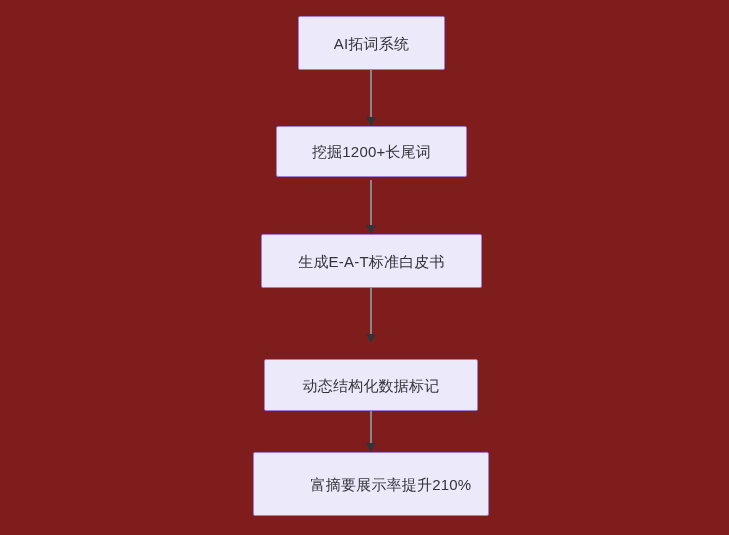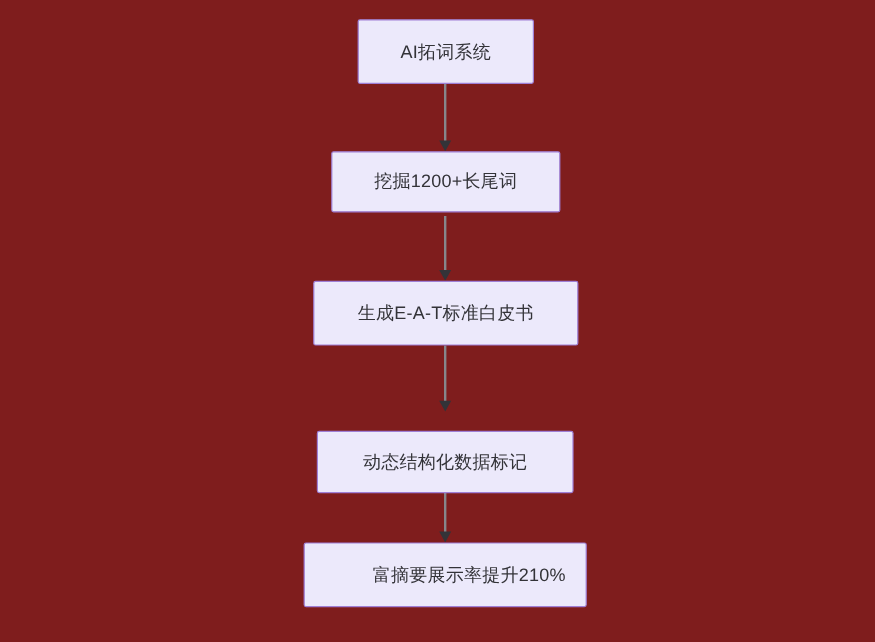--- a/index.html
+++ b/index.html
@@ -80,17 +80,17 @@
   </div>
 
   <div class="node" id="n3" style="left: 261px; top: 234px; width: 221px; height: 54px; background: rgb(236, 233, 251); border-color: rgb(159, 127, 214);">
     <span class="node-label" style="color: rgb(51, 51, 56);">生成E-A-T标准白皮书</span>
   </div>
 
   <div class="node" id="n4" style="left: 264px; top: 343px; width: 214px; height: 52px; background: rgb(236, 233, 251); border-color: rgb(159, 127, 214); margin-top: 16px;">
     <span class="node-label" style="color: rgb(51, 51, 56);">动态结构化数据标记</span>
   </div>
 
-  <div class="node" id="n5" style="left: 253px; top: 452px; width: 236px; height: 54px; background: rgb(236, 233, 251); border-color: rgb(159, 127, 214); padding-left: 40px;">
+  <div class="node" id="n5" style="left: 253px; top: 452px; width: 236px; height: 64px; background: rgb(236, 233, 251); border-color: rgb(159, 127, 214); padding-left: 40px;">
     <span class="node-label" style="color: rgb(51, 51, 56);">富摘要展示率提升210%</span>
   </div>
 
 </div>
 
 </body></html>

